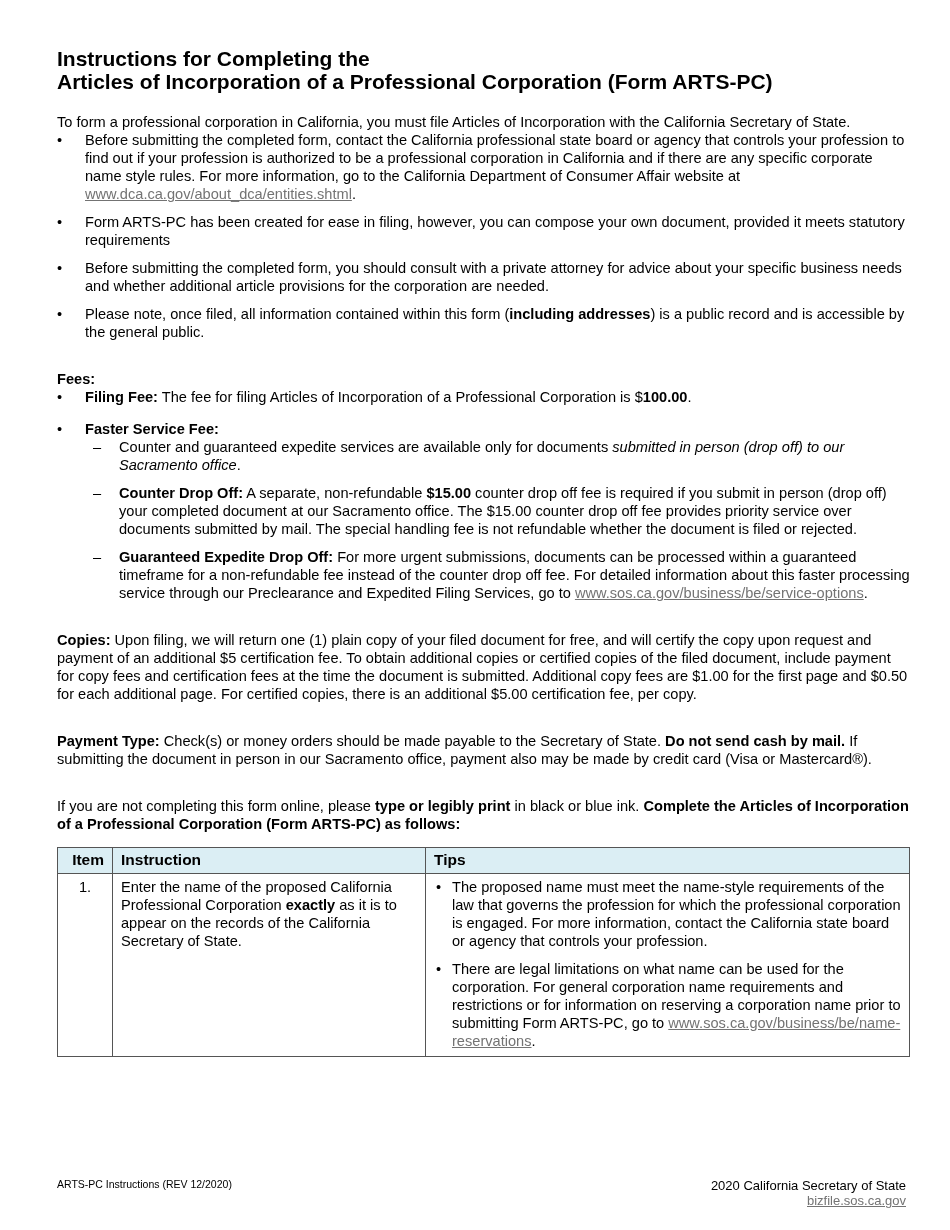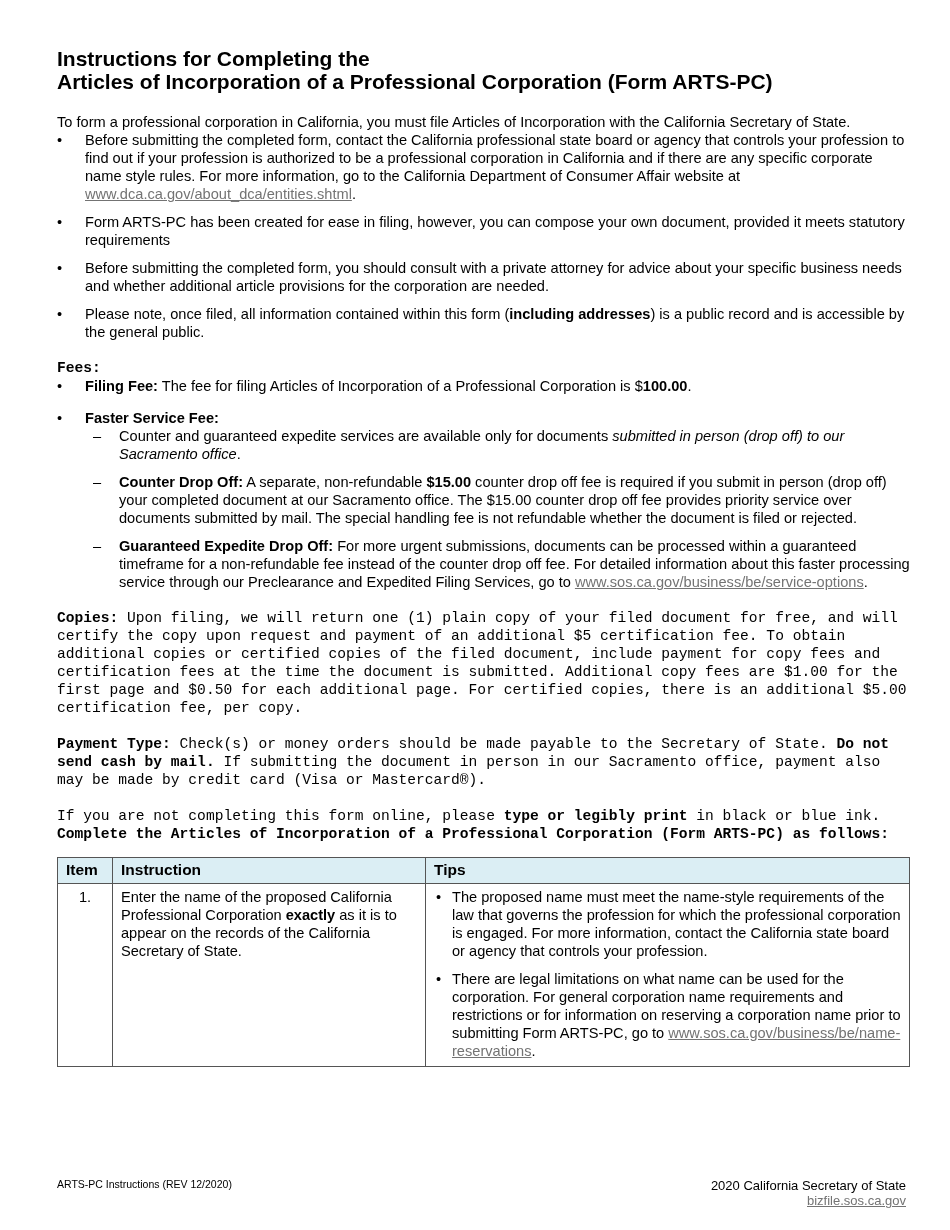--- a/index.html
+++ b/index.html
@@ -10,21 +10,21 @@
     .page { position: absolute; left: 57px; top: 40px; width: 853px; }
     .title { text-align: left; font-weight: bold; font-size: 21px; line-height: 23px; margin-top: 7px; }
     p { margin: 0; line-height: 18px; }
     .intro { margin-top: 20px; text-align: justify; }
     ul.bullets { list-style: none; margin: 0; padding: 0; }
     ul.bullets > li { position: relative; padding-left: 28px; line-height: 18px; }
     ul.bullets > li .bul { position: absolute; left: 0; top: 0; }
     .b1 { margin-top: 20px; }
     .gap10 { margin-top: 10px; }
     .gap14 { margin-top: 14px; }
-    .gap18 { margin-top: 18px; font-family: Liberation Mono, monospace; }
+    .gap18 { margin-top: 29px; }
     a.lnk { color: #737373; text-decoration: underline; }
     ul.dashes { list-style: none; margin: 0; padding: 0; }
     ul.dashes > li { position: relative; padding-left: 62px; line-height: 18px; }
     ul.dashes > li .dash { position: absolute; left: 36px; top: 0; }
     table.tbl {
       border-collapse: collapse; width: 853px; margin-top: 14px;
       font-size: 14.6px;
     }
     table.tbl th, table.tbl td { border: 1px solid #555; vertical-align: top; }
     table.tbl th {
@@ -103,21 +103,21 @@
   <p class="gap18"><b>Copies:</b><span>  Upon filing, we will return one (1) plain copy of your filed document for free, and will certify the copy upon request and payment of an additional $5 certification fee.  To obtain additional copies or certified copies of the filed document, include payment for copy fees and certification fees at the time the document is submitted.  Additional copy fees are $1.00 for the first page and $0.50 for each additional page.  For certified copies, there is an additional $5.00 certification fee, per copy.</span></p>
 
   <p class="gap18"><b>Payment Type:</b><span>  Check(s) or money orders should be made payable to the Secretary of State. </span><b>Do not send cash by mail.</b><span>  If submitting the document in person in our Sacramento office, payment also may be made by credit card (Visa or Mastercard®).</span></p>
 
 
   <p class="gap18"><span>If you are not completing this form online, please </span><b>type or legibly print</b><span> in black or blue ink.  </span><b>Complete the Articles of Incorporation of a Professional Corporation (Form ARTS-PC) as follows:</b></p>
 
   <table class="tbl">
     <thead>
       <tr>
-        <th style="text-align:left;">Item</th>
+        <th style="text-align:right;">Item</th>
         <th>Instruction</th>
         <th>Tips</th>
       </tr>
     </thead>
     <tbody>
       <tr>
         <td class="item">1.</td>
         <td class="instr"><span>Enter the name of the proposed California Professional Corporation </span><b>exactly</b><span> as it is to appear on the records of the California Secretary of State.</span></td>
         <td style="height:162px;">
           <ul class="tips">

